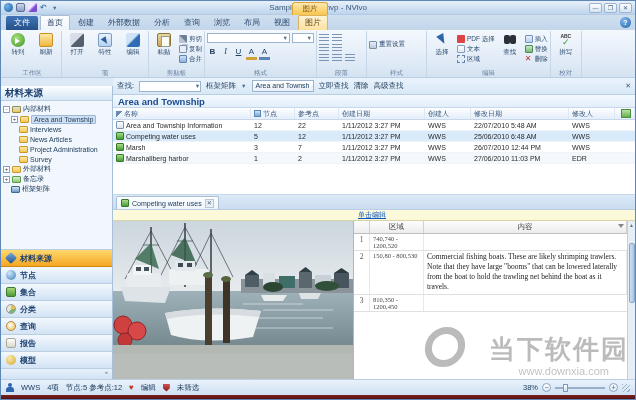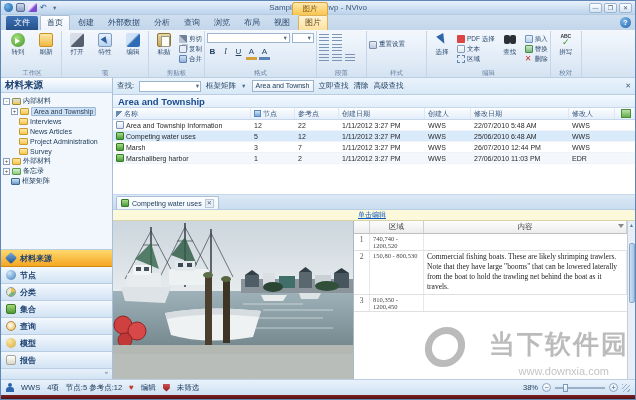--- a/index.html
+++ b/index.html
@@ -74,21 +74,21 @@
   .para-grid { display:flex; flex-direction:column; gap:2px; padding-top:2px; }
   .para-row { display:flex; gap:3px; }
   .pico { width:10px; height:8px; background:repeating-linear-gradient(#7d95b5 0 1px, transparent 1px 3px); }
   .styles-btn { display:flex; align-items:center; gap:2px; font-size:6.5px; color:#2c4a6e; margin-top:8px; }
   .styles-btn .sico { background:linear-gradient(#e8eef8,#b9c9de); border:1px solid #7c8ca6; }
 
   
   .main { flex:1; display:flex; min-height:0; }
 
   
-  .left-panel { flex:0 0 112px; display:flex; flex-direction:column; background:#f2f7fd; border-right:1px solid #a9c0da; }
+  .left-panel { flex:0 0 112px; display:flex; flex-direction:column; background:#f2f7fd; border-right:1px solid #a9c0da;margin-top:8px; }
   .panel-header { height:15px; flex:0 0 15px; background:linear-gradient(#fdfeff,#d6e6f6); border-bottom:1px solid #b9cde3; font-size:9.5px; font-weight:bold; color:#1b3f6e; padding:1px 4px; }
   .tree { padding:3px 2px; }
   .titem { display:flex; align-items:center; gap:2px; height:10px; font-size:7px; color:#23405f; white-space:nowrap; overflow:hidden; }
   .texp { width:7px; height:7px; border:1px solid #8aa0bc; background:#fff; font-size:6px; line-height:5px; text-align:center; color:#444; flex:0 0 7px; }
   .tico { width:9px; height:7px; border-radius:1px; flex:0 0 9px; }
   .tico-folder { background:linear-gradient(#ffe9a8,#f4c64f); border:1px solid #c89a2e; }
   .tico-internal { background:linear-gradient(#cfe4f8,#f4c64f); border:1px solid #9a8a3e; }
   .tico-memo { background:linear-gradient(#d8f0d0,#8cc87a); border:1px solid #5a9a48; }
   .tico-frame { background:linear-gradient(#d0e4f0,#6a9ac8); border:1px solid #3a6a98; }
   .titem .tsel { background:#cfe0f2; border:1px solid #9ab8d8; padding:0 2px; border-radius:1px; }
@@ -171,21 +171,21 @@
   .status-right { margin-left:auto; display:flex; align-items:center; gap:4px; }
   .zoom-track { width:50px; height:2px; background:#9ab0c8; position:relative; }
   .zoom-thumb { position:absolute; left:8px; top:-3px; width:5px; height:8px; background:linear-gradient(#fdfeff,#cfe0f2); border:1px solid #7a9ac0; }
   .zoom-btn { width:9px; height:9px; border-radius:50%; border:1px solid #8aa4c4; background:linear-gradient(#fff,#dce8f4); font-size:7px; line-height:7px; text-align:center; color:#44617f; }
   .grip { width:8px; height:8px; background:repeating-linear-gradient(135deg,#9ab0c8 0 1px, transparent 1px 3px); }
 
   .bottom-strip { height:4px; flex:0 0 4px; background:linear-gradient(#7a2020,#561212); }
 
   
   .watermark { position:absolute; right:6px; bottom:22px; display:flex; flex-direction:column; align-items:flex-end; opacity:.6; pointer-events:none; z-index:10; }
-  .wm-row { display:flex; align-items:flex-start; gap:24px; }
+  .wm-row { display:flex; align-items:flex-end; gap:24px; }
   .wm-ring { width:40px; height:40px; border:7px solid #8f8f8f; border-radius:50%; transform:skewX(-6deg); }
   .wm-name { font-size:26px; color:#8f8f8f; letter-spacing:2px; font-weight:bold; }
   .wm-url { font-size:11px; color:#9a9a9a; margin-top:-2px; margin-right:20px; }
 </style>
 </head>
 <body>
 
 <div class="window">
 
   <div class="titlebar">
@@ -434,38 +434,38 @@
       <div class="navstack">
         <div class="navbtn active">
           <div class="nico nico-sources"></div>
           <span>材料来源</span>
         </div>
         <div class="navbtn">
           <div class="nico nico-nodes"></div>
           <span>节点</span>
         </div>
         <div class="navbtn">
+          <div class="nico nico-coll"></div>
+          <span>集合</span>
+        </div>
+        <div class="navbtn">
           <div class="nico nico-class"></div>
           <span>分类</span>
-        </div>
-        <div class="navbtn">
-          <div class="nico nico-coll"></div>
-          <span>集合</span>
         </div>
         <div class="navbtn">
           <div class="nico nico-query"></div>
           <span>查询</span>
         </div>
         <div class="navbtn">
+          <div class="nico nico-report"></div>
+          <span>报告</span>
+        </div>
+        <div class="navbtn">
           <div class="nico nico-model"></div>
           <span>模型</span>
-        </div>
-        <div class="navbtn">
-          <div class="nico nico-report"></div>
-          <span>报告</span>
         </div>
         <div class="nav-chevron">«</div>
       </div>
     </div>
 
     <div class="right-area">
 
       <div class="findbar">
         <span>查找:</span>
         <div class="find-input">

